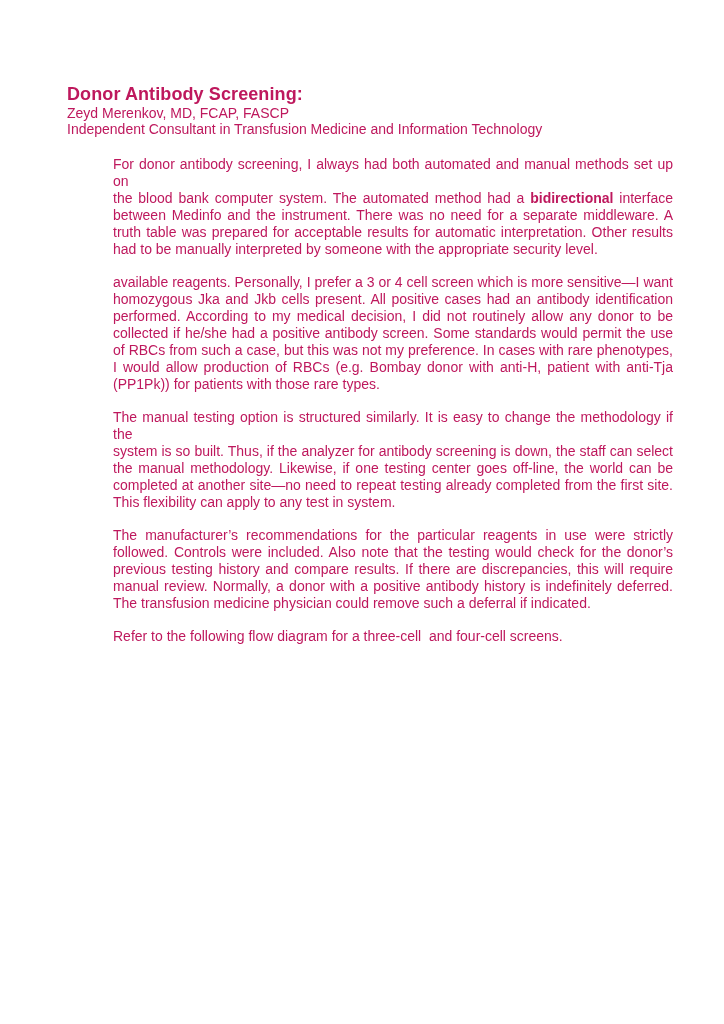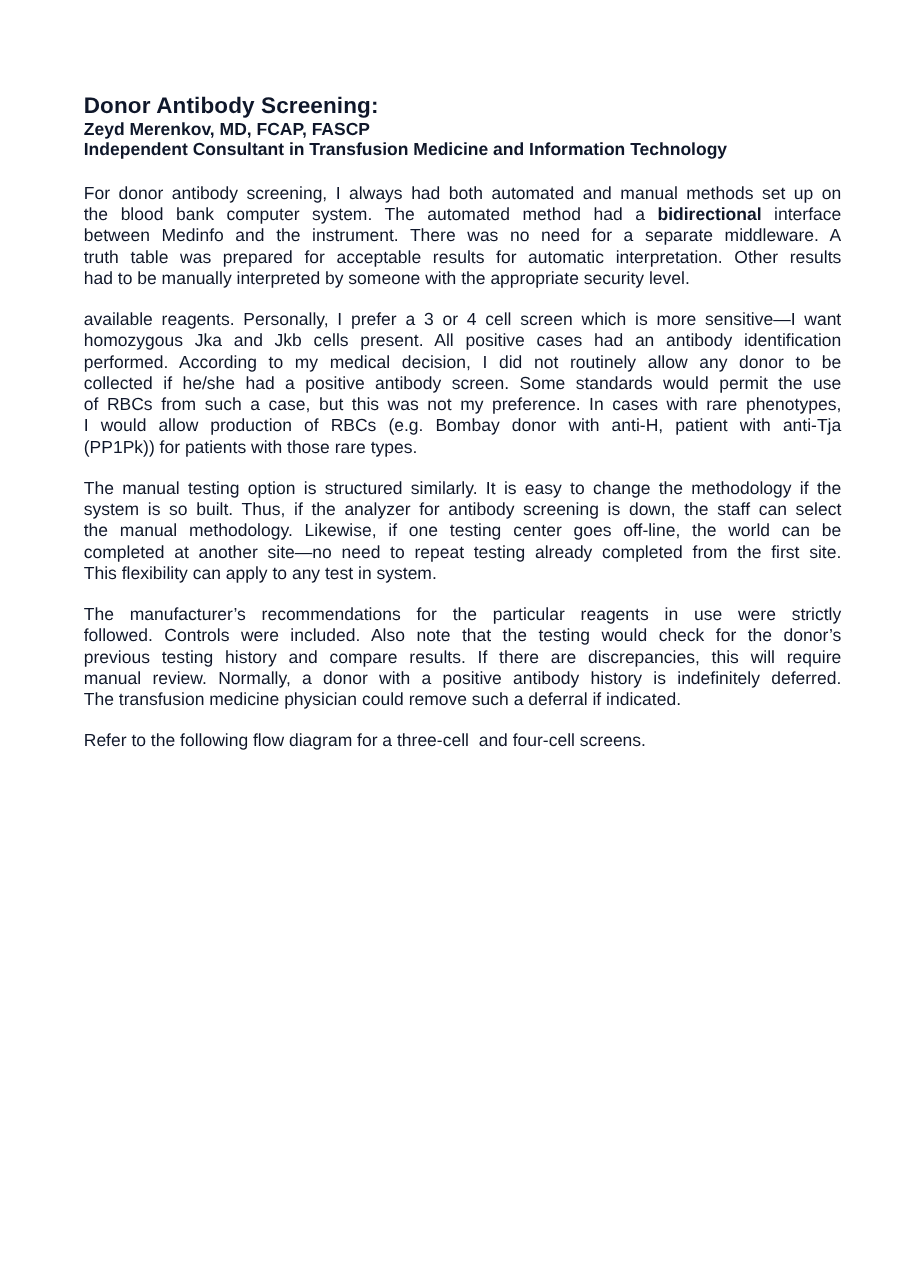--- a/index.html
+++ b/index.html
@@ -11,38 +11,39 @@
   .page {
     position: relative;
     width: 724px;
     height: 1024px;
     background: #ffffff;
     overflow: hidden;
   }
   .content {
     position: absolute;
     left: 67px;
-    top: 74px;
+    top: 84px;
     width: 606px;
-    color: #0f172a;
+    color: #be185d;
   }
   .doc-title {
     font-size: 18px;
     line-height: 21px;
     font-weight: 700;
     letter-spacing: 0.1px;
   }
   .doc-author,
   .doc-affiliation {
     font-size: 14px;
     line-height: 16px;
-    font-weight: 700;
+    font-weight: 400;
   }
   .doc-body {
     margin-top: 19px;
+    margin-left: 46px;
   }
   .para {
     margin-top: 16px;
     font-size: 14px;
     line-height: 17px;
   }
   .para:first-child {
     margin-top: 0;
   }
   .line {

